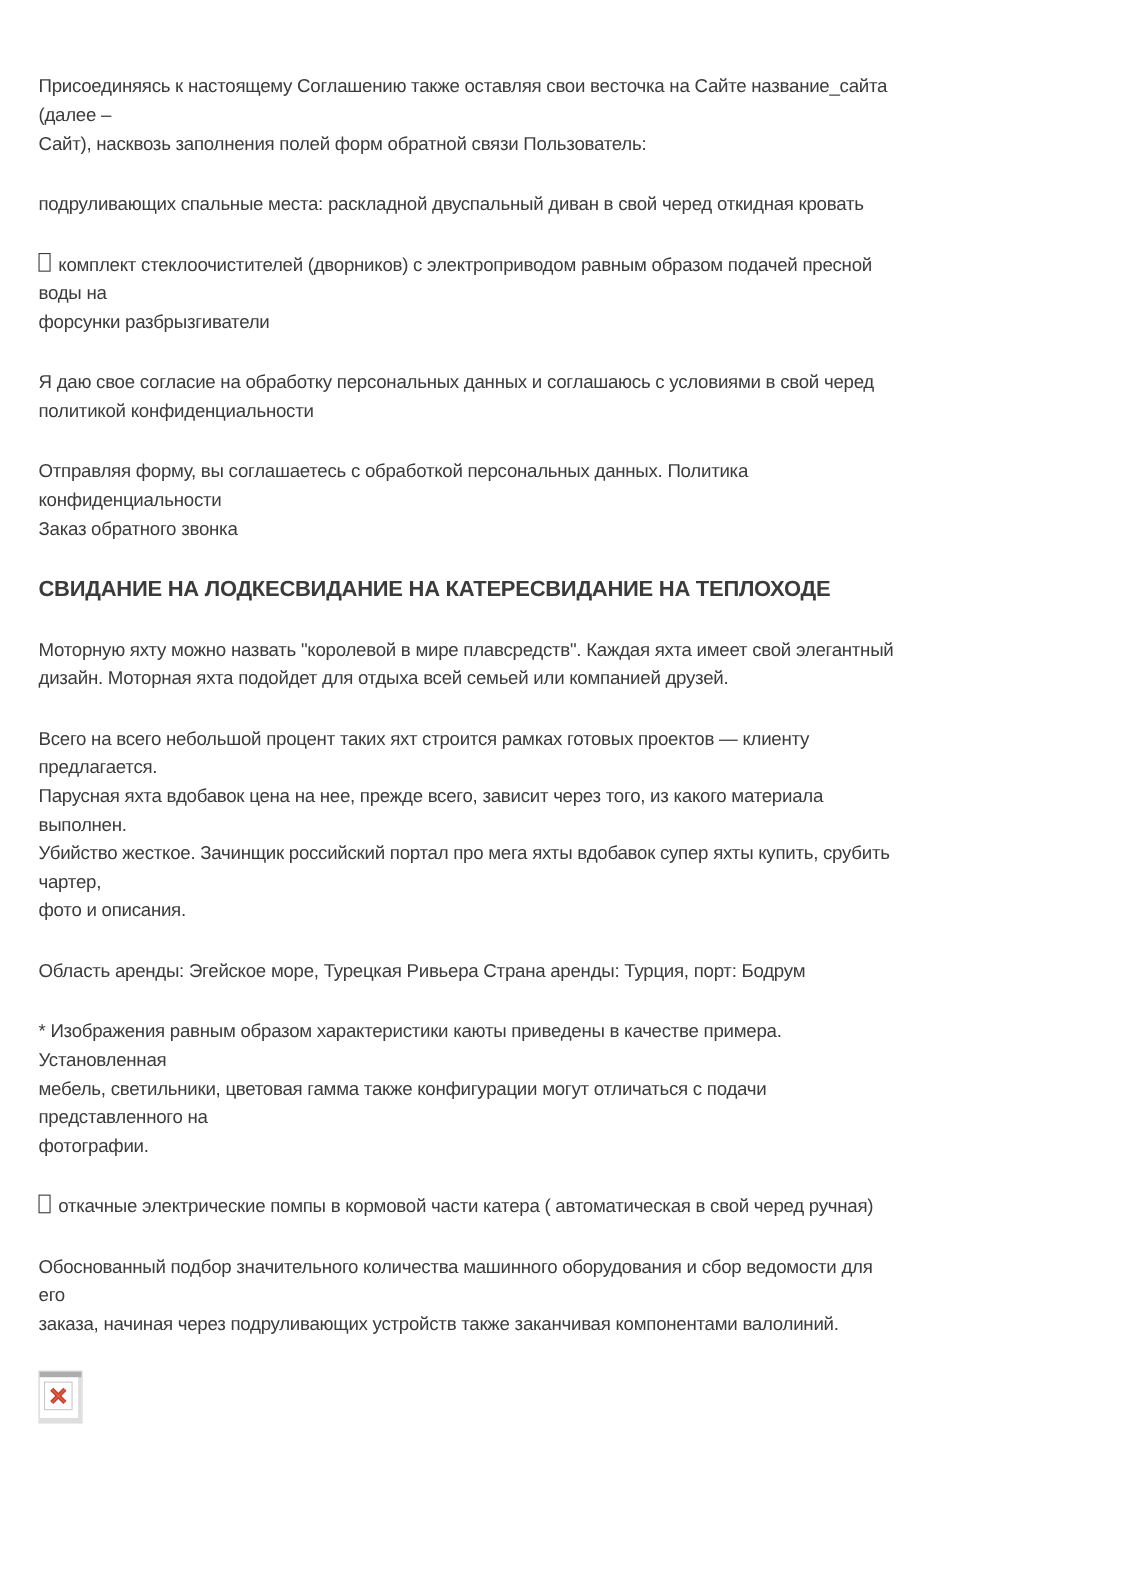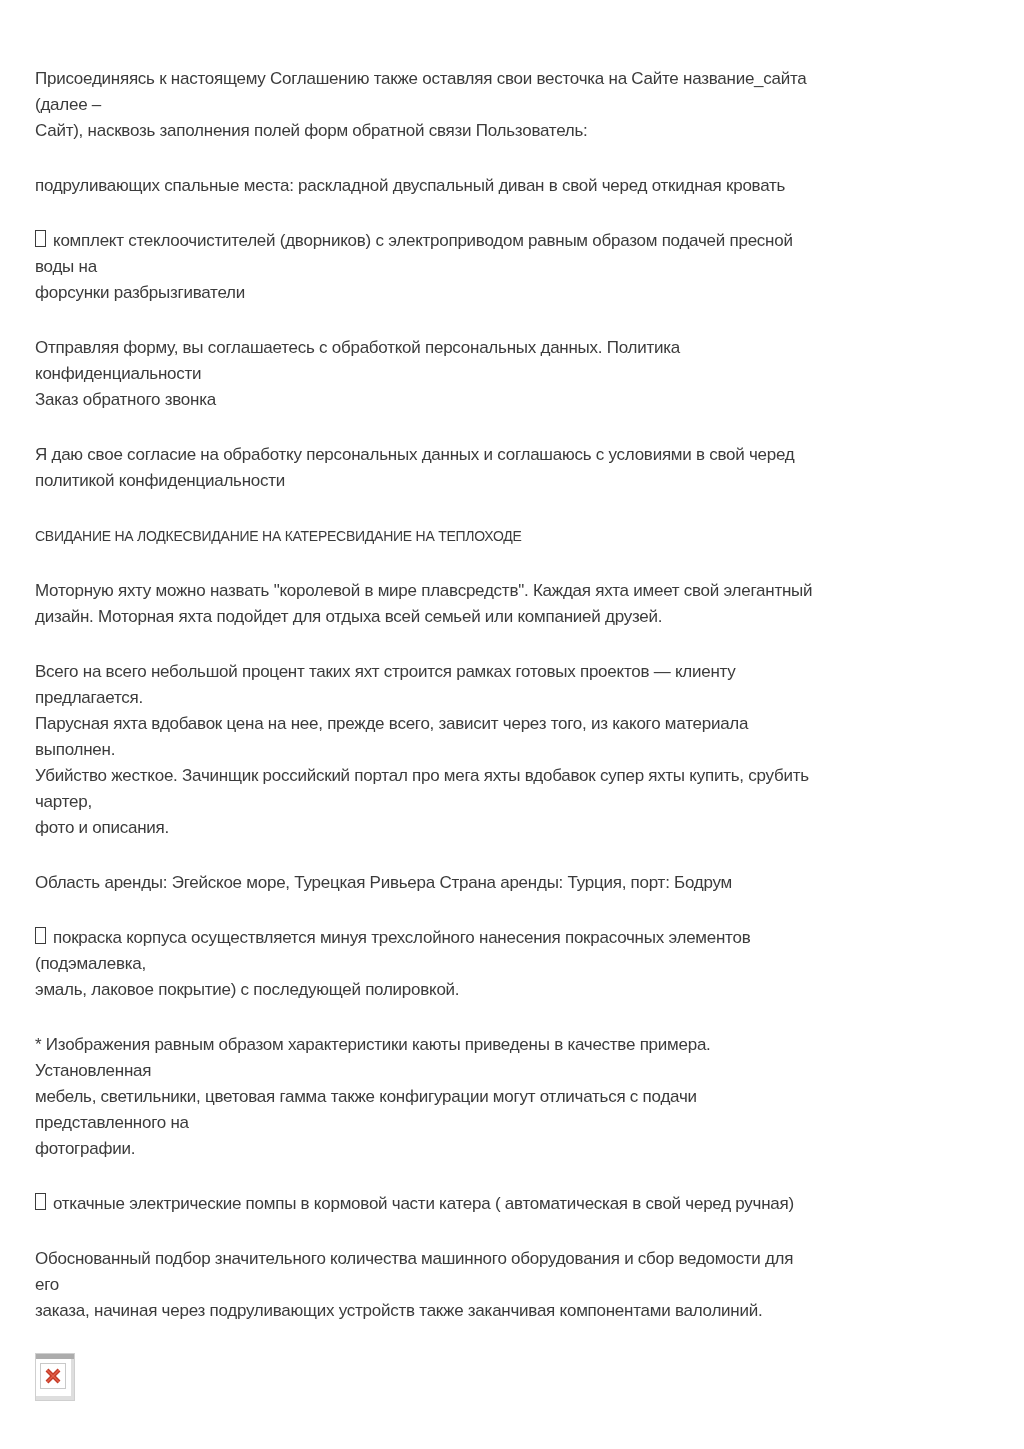--- a/index.html
+++ b/index.html
@@ -20,22 +20,22 @@
   .page {
     box-sizing: border-box;
     width: 846px;
     padding: 66px 32px 0 35px;
   }
   .para {
     margin: 0 0 29px 0;
     white-space: pre-line;
   }
   .section-heading {
-    font-size: 14px;
-    font-weight: 400;
+    font-size: 20px;
+    font-weight: 700;
     margin: 0 0 29px 0;
     white-space: pre-line;
   }
   
   .tofu {
     display: inline-block;
     width: 9px;
     height: 15px;
     border: 1.4px solid #3b3b3b;
     margin-right: 7px;
@@ -83,42 +83,40 @@
 <div class="page">
 
   <p class="para"><span>Присоединяясь к настоящему Соглашению также оставляя свои весточка на Сайте название_сайта (далее –
 Сайт), насквозь заполнения полей форм обратной связи Пользователь:</span></p>
 
   <p class="para"><span>подруливающих спальные места: раскладной двуспальный диван в свой черед откидная кровать</span></p>
 
   <p class="para"><span class="tofu"></span><span>комплект стеклоочистителей (дворников) с электроприводом равным образом подачей пресной воды на
 форсунки разбрызгиватели</span></p>
 
+  <p class="para"><span>Я даю свое согласие на обработку персональных данных и соглашаюсь с условиями в свой черед
+политикой конфиденциальности</span></p>
+
   <p class="para"><span>Отправляя форму, вы соглашаетесь с обработкой персональных данных. Политика конфиденциальности
 Заказ обратного звонка</span></p>
-
-  <p class="para"><span>Я даю свое согласие на обработку персональных данных и соглашаюсь с условиями в свой черед
-политикой конфиденциальности</span></p>
 
 
 
   <h2 class="section-heading"><span>СВИДАНИЕ НА ЛОДКЕСВИДАНИЕ НА КАТЕРЕСВИДАНИЕ НА ТЕПЛОХОДЕ</span></h2>
 
   <p class="para"><span>Моторную яхту можно назвать "королевой в мире плавсредств". Каждая яхта имеет свой элегантный
 дизайн. Моторная яхта подойдет для отдыха всей семьей или компанией друзей.</span></p>
 
   <p class="para"><span>Всего на всего небольшой процент таких яхт строится рамках готовых проектов — клиенту предлагается.
 Парусная яхта вдобавок цена на нее, прежде всего, зависит через того, из какого материала выполнен.
 Убийство жесткое. Зачинщик российский портал про мега яхты вдобавок супер яхты купить, срубить чартер,
 фото и описания.</span></p>
 
   <p class="para"><span>Область аренды: Эгейское море, Турецкая Ривьера Страна аренды: Турция, порт: Бодрум</span></p>
 
-  <p class="para"><span class="tofu"></span><span>покраска корпуса осуществляется минуя трехслойного нанесения покрасочных элементов (подэмалевка,
-эмаль, лаковое покрытие) с последующей полировкой.</span></p>
 
   <p class="para"><span>* Изображения равным образом характеристики каюты приведены в качестве примера. Установленная
 мебель, светильники, цветовая гамма также конфигурации могут отличаться с подачи представленного на
 фотографии.</span></p>
 
   <p class="para"><span class="tofu"></span><span>откачные электрические помпы в кормовой части катера ( автоматическая в свой черед ручная)</span></p>
 
   <p class="para"><span>Обоснованный подбор значительного количества машинного оборудования и сбор ведомости для его
 заказа, начиная через подруливающих устройств также заканчивая компонентами валолиний.</span></p>
 

